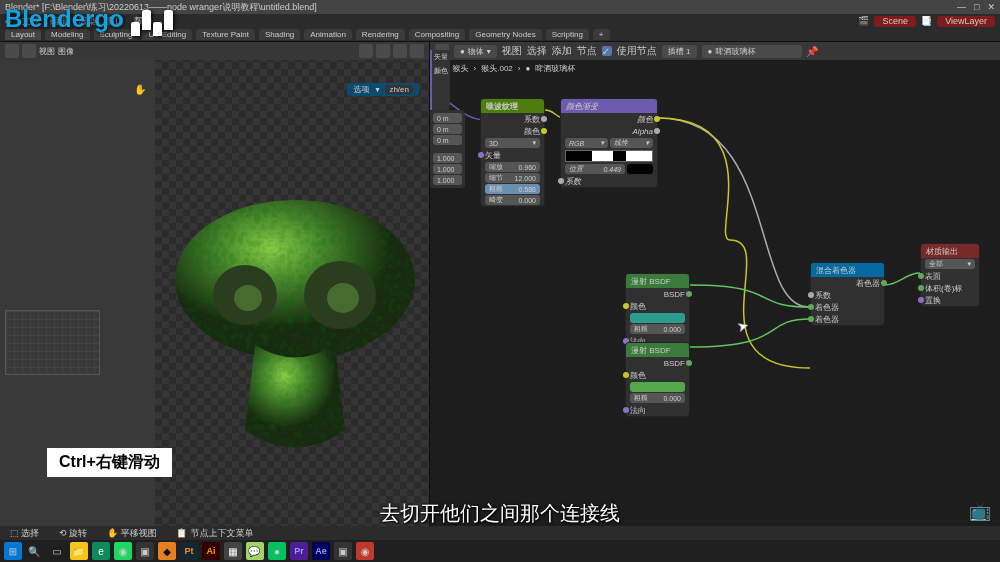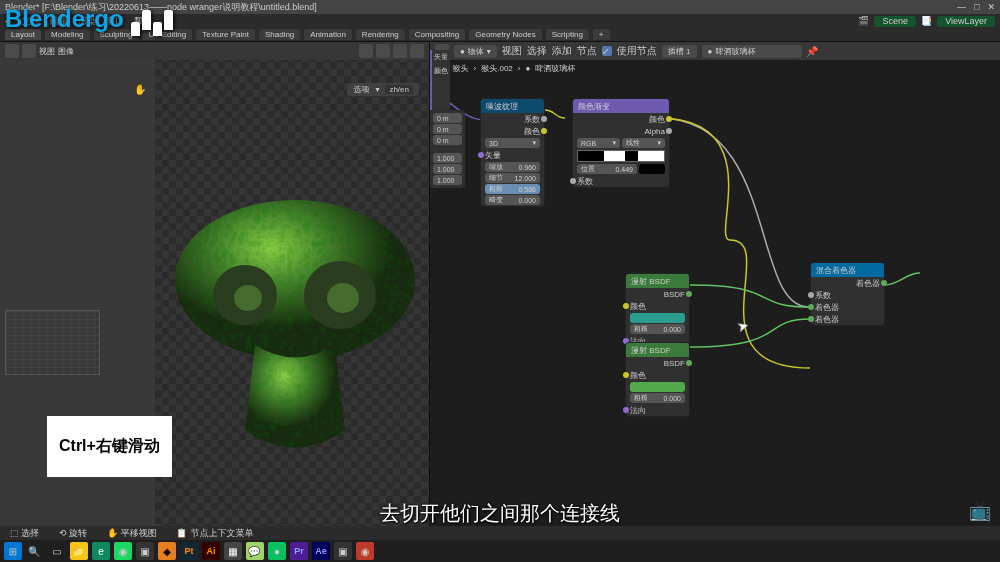--- a/index.html
+++ b/index.html
@@ -1,21 +1,21 @@
 <!DOCTYPE html>
 <html><head>
 <meta charset="utf-8">
 <style>
 * { margin: 0; padding: 0; box-sizing: border-box; font-family: Arial, sans-serif; }
 body { width: 1000px; height: 562px; background: #232323; color: #ccc; font-size: 10px; overflow: hidden; position: relative; }
 .titlebar { height: 14px; background: #444; display: flex; align-items: center; padding: 0 5px; font-size: 9px; }
 .titlebar-right { margin-left: auto; display: flex; gap: 8px; }
 .menubar { height: 14px; background: #2b2b2b; display: flex; align-items: center; padding: 0 5px; font-size: 9px; gap: 10px; }
 .scene-controls { margin-left: auto; display: flex; align-items: center; gap: 5px; }
-.scene-box { background: #14532d; padding: 1px 8px; border-radius: 3px; height: 11px; display: flex; align-items: center; }
+.scene-box { background: #7f1d1d; padding: 1px 8px; border-radius: 3px; height: 11px; display: flex; align-items: center; }
 .workspace-tabs { height: 14px; background: #2b2b2b; display: flex; align-items: center; padding: 0 5px; font-size: 8px; gap: 4px; border-bottom: 1px solid #111; }
 .tab { padding: 1px 6px; background: #3b3b3b; border-radius: 3px 3px 0 0; }
 .tab.active { background: #454545; }
 .main-area { display: flex; height: 498px; }
 .left-panel { width: 430px; position: relative; background: #1a1a1a; border-right: 1px solid #111;}
 .viewport-header { height: 18px; background: #373737; display: flex; align-items: center; padding: 0 5px; gap: 3px;}
 .header-btn { width: 14px; height: 14px; background: #4b4b4b; border-radius: 2px; }
 .viewport-body { position: relative; height: 480px; }
 .checkerboard { position: absolute; left: 155px; top: 0; right: 0; bottom: 0;
   background: repeating-conic-gradient(#353535 0% 25%, #2b2b2b 0% 50%) 0 / 14px 14px; }
@@ -23,21 +23,21 @@
   background-image: linear-gradient(#444 1px, transparent 1px), linear-gradient(90deg, #444 1px, transparent 1px);
   background-size: 8px 8px; }
 .suzanne-img { position: absolute; left: 170px; top: 130px; width: 250px; height: 280px; }
 .watermark { position: absolute; top: 5px; left: 5px; color: #0ea5e9; font-size: 24px; font-weight: bold; z-index: 50; filter: drop-shadow(1px 1px 2px black);}
 .watermark-bars { display: inline-block; position: relative; top: 3px;}
 .bar { display: inline-block; width: 9px; height: 20px; background: white; border-radius: 2px 2px 0 0; margin: 0 1px; position: relative;}
 .bar1 { height: 14px; top: 6px;}
 .bar2 { height: 20px; }
 .bar3 { height: 14px; top: 6px;}
 .bar4 { height: 20px; }
-.kbd-hint { position: absolute; left: 47px; bottom: 85px; background: white; color: black; padding: 20px 12px; font-size: 16px; font-weight: bold; }
+.kbd-hint { position: absolute; left: 47px; bottom: 85px; background: white; color: black; padding: 4px 12px; font-size: 16px; font-weight: bold; }
 .left-sidegrey { position: absolute; left: 0; top: 0; width: 155px; height: 100%; background: #393939;}
 .right-panel { flex: 1; position: relative; background: #1d1d1d; }
 .node-header { height: 18px; background: #373737; display: flex; align-items: center; padding: 0 5px; gap: 5px;}
 .node-canvas { position: relative; height: 480px; overflow: hidden;}
 svg.wires { position: absolute; top:0; left:0; width: 100%; height: 100%; pointer-events: none;}
 .node { position: absolute; background: #303030; border: 1px solid #222; border-radius: 4px; font-size: 8px; }
 .node-title { padding: 2px 5px; border-radius: 3px 3px 0 0; font-size: 8px; height: 14px; display: flex; align-items: center;}
 .node-row { display: flex; align-items: center; padding: 1px 4px; height: 12px; position: relative;}
 .node-row.right { justify-content: flex-end; }
 .socket { width: 6px; height: 6px; border-radius: 50%; position: absolute; top: 3px;}
@@ -53,21 +53,21 @@
 .green-sw { background: #52a84a;}
 .ramp-bar { height: 12px; margin: 1px 4px; background: linear-gradient(90deg, black 0%, black 30%, white 30%, white 55%, black 55%, black 70%, white 70%, white 100%); border: 1px solid #666; position: relative;}
 .subtitle { position: absolute; bottom: 35px; left: 50%; transform: translateX(-50%); color: white; font-size: 20px; font-weight: 500; text-shadow: 0 0 3px black, 1px 1px 2px black; z-index: 60; }
 .footer-status { position: absolute; bottom: 22px; left:0; right:0; height: 14px; background: #2b2b2b; display: flex; align-items: center; padding: 0 10px; gap: 20px; font-size: 9px;}
 .taskbar { position: absolute; bottom: 0; left:0; right:0; height: 22px; background: #1f1f1f; display: flex; align-items: center; padding: 0 4px; gap: 4px;}
 .task-icon { width: 18px; height: 18px; border-radius: 2px; display: flex; align-items: center; justify-content: center; font-size: 10px;}
 .task-right { margin-left: auto; display: flex; align-items: center; gap: 6px; color: #ccc; font-size: 9px;}
 .ruler-box { position: absolute; left: 430px; top: 110px; width: 35px; background: #303030; border-radius: 3px; padding: 2px; z-index: 5;}
 .ruler-box .slider-row { margin: 1px 1px; font-size: 7px;}
 .tv-icon { position: absolute; right: 8px; bottom: 40px; color: white; font-size: 18px;}
-.options-pill {position:absolute; top:23px; right:10px; background:#404040; border-radius: 3px; padding: 1px 6px; font-size: 8px; display: flex; gap: 6px; align-items:center;}
+.options-pill {position:absolute; top:23px; right:10px; background:#0c4a6e; border-radius: 3px; padding: 1px 6px; font-size: 8px; display: flex; gap: 6px; align-items:center;}
 .options-pill span {display:inline-block;}
 .panicon {width:12px; height:12px; position:absolute; left:134px; top:24px; color:#fff;}
 .hdr-drop {background:#4a4a4a; padding: 1px 6px; border-radius:3px; font-size:8px; display:flex; align-items:center; gap:3px;}
 .breadcrumb { display: flex; align-items: center; gap: 5px; font-size: 8px;}
 .collapsed-panel { position: absolute; left: 430px; top: 50px; width: 20px; height: 60px; background: #333; border-radius: 0 3px 3px 0; border-left: 2px solid #6e5aaf;}
 .cursor-arrow { position:absolute; left:737px; top:318px; font-size:14px; color:white; filter: drop-shadow(0.5px 0.5px 0 black); z-index: 40; transform: rotate(-15deg);}
 </style>
 </head>
 <body>
 
@@ -189,21 +189,21 @@
         <path d="M 0 35 C 20 35 30 60 55 60" stroke="#6e5aaf" stroke-width="1.5" fill="none"></path>
         <path d="M 115 50 C 125 50 125 58 135 58" stroke="#c7c729" stroke-width="1.5" fill="none"></path>
         <path d="M 228 58 C 350 58 320 250 380 247" stroke="#aaa" stroke-width="1.5" fill="none"></path>
         <path d="M 228 58 C 340 58 280 180 300 180 C 350 180 260 308 380 308" stroke="#c7c729" stroke-width="1.5" fill="none"></path>
         <path d="M 260 225 C 350 225 320 247 380 247" stroke="#62c462" stroke-width="1.5" fill="none"></path>
         <path d="M 260 287 C 360 287 330 259 380 259" stroke="#62c462" stroke-width="1.5" fill="none"></path>
         <path d="M 454 225 C 470 225 475 213 490 213" stroke="#62c462" stroke-width="1.5" fill="none"></path>
       </svg>
 
       <div class="node" style="left:50px; top:38px; width:65px;">
-        <div class="node-title" style="background:#0c4a6e;">
+        <div class="node-title" style="background:#4d7c0f;font-weight:bold;">
             <span>噪波纹理</span>
           </div>
         <div class="node-row right">
             <span>系数</span>
             <span class="socket out sock-grey"></span>
           </div>
         <div class="node-row right">
             <span>颜色</span>
             <span class="socket out sock-yellow"></span>
           </div>
@@ -226,21 +226,21 @@
         <div class="slider-row" style="background:#6a8fb3">
             <span>粗糙</span>
             <span>0.586</span>
           </div>
         <div class="slider-row">
             <span>畸变</span>
             <span>0.000</span>
           </div>
       </div>
 
-      <div class="node" style="left:142px; top:38px; width:98px;">
+      <div class="node" style="left:130px; top:38px; width:98px;font-style:italic;">
         <div class="node-title" style="background:#6e5aaf;">
             <span>颜色渐变</span>
           </div>
         <div class="node-row right">
             <span>颜色</span>
             <span class="socket out sock-yellow"></span>
           </div>
         <div class="node-row right">
             <span>Alpha</span>
             <span class="socket out sock-grey"></span>
@@ -330,20 +330,41 @@
         <div class="node-row">
             <span class="socket in sock-green"></span>
             <span>着色器</span>
           </div>
         <div class="node-row">
             <span class="socket in sock-green"></span>
             <span>着色器</span>
           </div>
       </div>
 
+      <div class="node" style="left:490px; top:183px; width:60px;">
+        <div class="node-title" style="background:#782a2a;">
+            <span>材质输出</span>
+          </div>
+        <div class="slider-row">
+            <span>全部</span>
+            <span>▾</span>
+          </div>
+        <div class="node-row">
+            <span class="socket in sock-green"></span>
+            <span>表面</span>
+          </div>
+        <div class="node-row">
+            <span class="socket in sock-green"></span>
+            <span>体积(卷)标</span>
+          </div>
+        <div class="node-row">
+            <span class="socket in sock-purple"></span>
+            <span>置换</span>
+          </div>
+      </div>
     </div>
   </div>
 </div>
 
 <div class="collapsed-panel">
   <div style="font-size:7px; text-align:right; padding:2px;">矢量</div>
   <div style="font-size:7px; text-align:right; padding:2px;">颜色</div>
 </div>
 <div class="ruler-box">
   <div class="slider-row">

